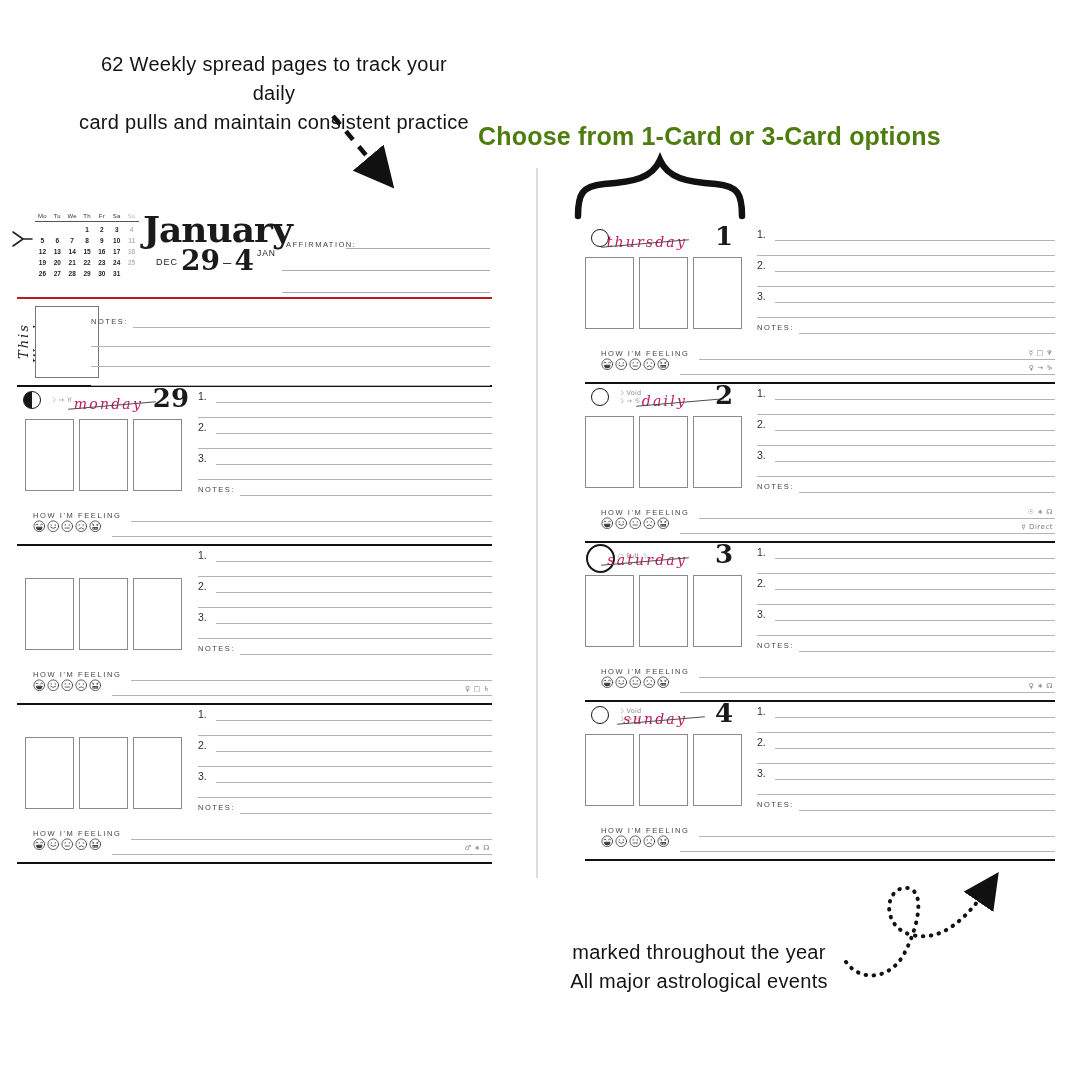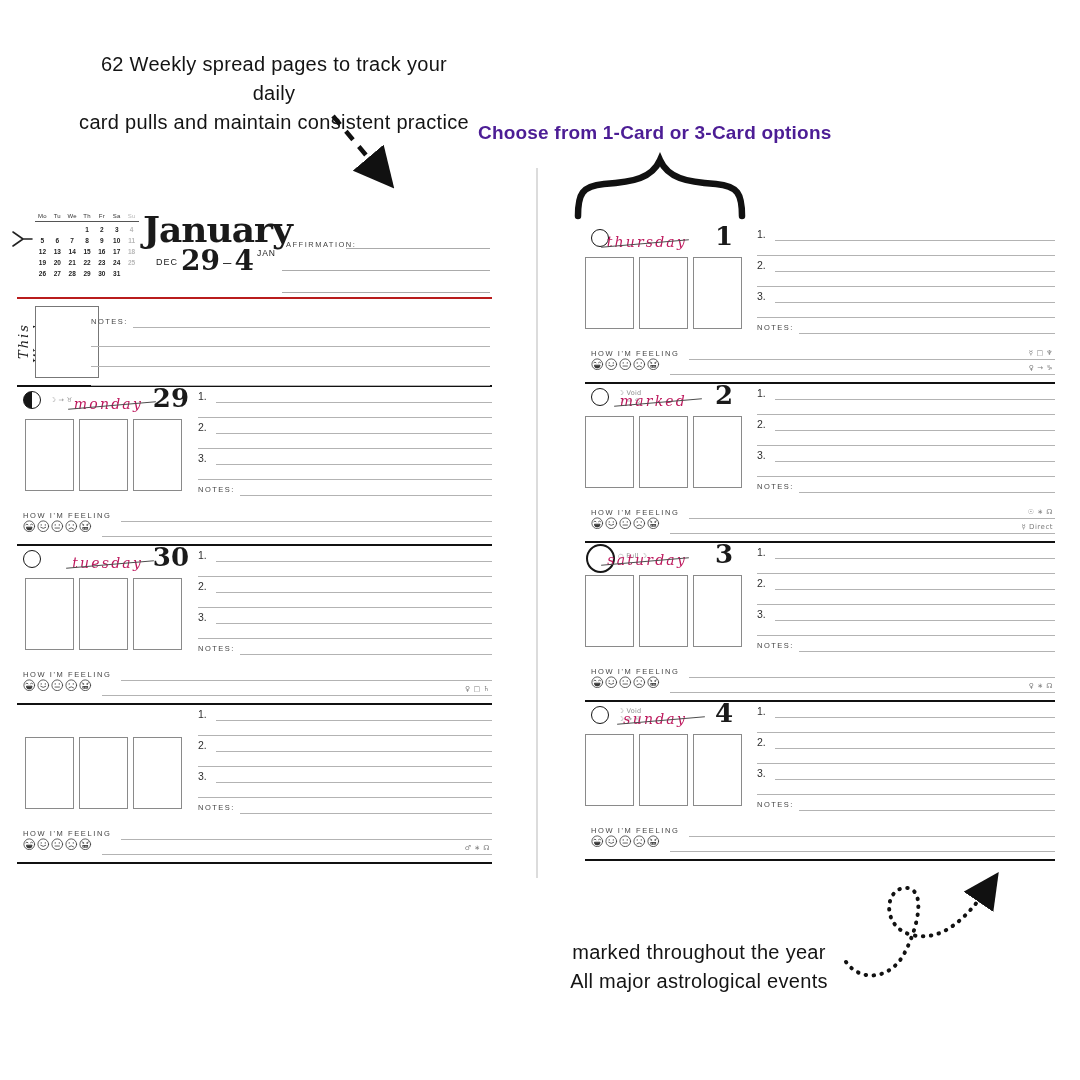--- a/index.html
+++ b/index.html
@@ -1,21 +1,21 @@
 <!DOCTYPE html>
 <html><head>
 <meta charset="utf-8">
 <style>
   html,body{margin:0;padding:0;}
   body{width:1080px;height:1080px;background:#ffffff;font-family:"Liberation Sans",sans-serif;color:#1a1a1a;position:relative;overflow:hidden;}
   #canvas{position:absolute;inset:0;}
 
   
   .ann{position:absolute;text-align:center;font-size:20px;line-height:29px;color:#141414;letter-spacing:0.3px;}
-  .ann-bold{position:absolute;font-size:19px;font-weight:700;color:#4c1d95;letter-spacing:0.2px;}
+  .ann-bold{position:absolute;font-size:25px;font-weight:700;color:#4d7c0f;letter-spacing:0.2px;}
   .art{position:absolute;}
 
   
   .page{position:absolute;}
   .page-left{left:17px;top:205px;width:475px;}
   .page-right{left:585px;top:225px;width:470px;}
   .divider{position:absolute;left:536px;top:168px;width:2px;height:710px;background:#dcdcdc;}
 
   
   .header-block{position:relative;height:92px;border-bottom:2px solid #b91c1c;}
@@ -61,21 +61,21 @@
   .cards{position:absolute;top:32px;display:flex;gap:5px;}
   .page-left .cards{left:8px;}
   .page-right .cards{left:0;}
   .card-box{width:47px;height:70px;border:1px solid #8a8a8a;background:#fff;}
   .day-lines{position:absolute;top:0;right:0;}
   .page-left .day-lines{left:181px;}
   .page-right .day-lines{left:172px;}
   .line-row{height:15.5px;display:flex;align-items:flex-end;}
   .line-row .num{width:18px;font-size:10.5px;color:#2e2e2e;line-height:1.2;}
   .line-row .lbl{padding-right:5px;padding-bottom:2px;}
-  .feelings{position:absolute;left:6px;right:0;top:120px;}
+  .feelings{position:absolute;left:16px;right:0;top:120px;}
   .f-row{height:15px;display:flex;align-items:flex-end;position:relative;}
   .f-row .lbl{padding-right:10px;padding-bottom:3px;letter-spacing:1.6px;}
   .emoji-row{display:flex;gap:1.5px;align-items:flex-end;padding-right:10px;margin-bottom:1px;}
   .end-sym{position:absolute;right:2px;bottom:3px;font-family:"DejaVu Sans",sans-serif;font-size:7px;color:#7c7c7c;letter-spacing:0.5px;white-space:nowrap;}
 </style>
 </head>
 <body>
 
 <div id="canvas">
 
@@ -275,26 +275,20 @@
                     <rect x="4.3" y="8.4" width="5.4" height="1.8" stroke="#3a3a3a" stroke-width="0.9" fill="none" stroke-linecap="round"></rect>
                     <path d="M6.1 8.4 v1.8 M7.9 8.4 v1.8" stroke="#3a3a3a" stroke-width="0.9" fill="none" stroke-linecap="round"></path>
                   </svg></span>
               </span>
         <span class="ln"></span>
         <span class="end-sym sym2"></span>
       </div>
     </div>
   </div>
         <div class="day-section">
-    <div class="day-head">
-      <span class="moon moon-empty"></span>
-      <span class="astro"></span>
-      <span class="day-name">tuesday</span>
-      <span class="day-num">30</span>
-    </div>
     <div class="cards">
       <div class="card-box"></div>
       <div class="card-box"></div>
       <div class="card-box"></div>
     </div>
     <div class="day-lines">
       <div class="line-row">
               <span class="num">1.</span>
               <span class="ln"></span>
             </div>
@@ -538,21 +532,21 @@
       </div>
     </div>
   </div>
         <div class="day-section">
     <div class="day-head">
       <span class="moon moon-empty"></span>
       <span class="astro">
               <div>☽ Void</div>
               <div>☽ → ♋</div>
             </span>
-      <span class="day-name">marked</span>
+      <span class="day-name">daily</span>
       <span class="day-num">2</span>
     </div>
     <div class="cards">
       <div class="card-box"></div>
       <div class="card-box"></div>
       <div class="card-box"></div>
     </div>
     <div class="day-lines">
       <div class="line-row">
               <span class="num">1.</span>

